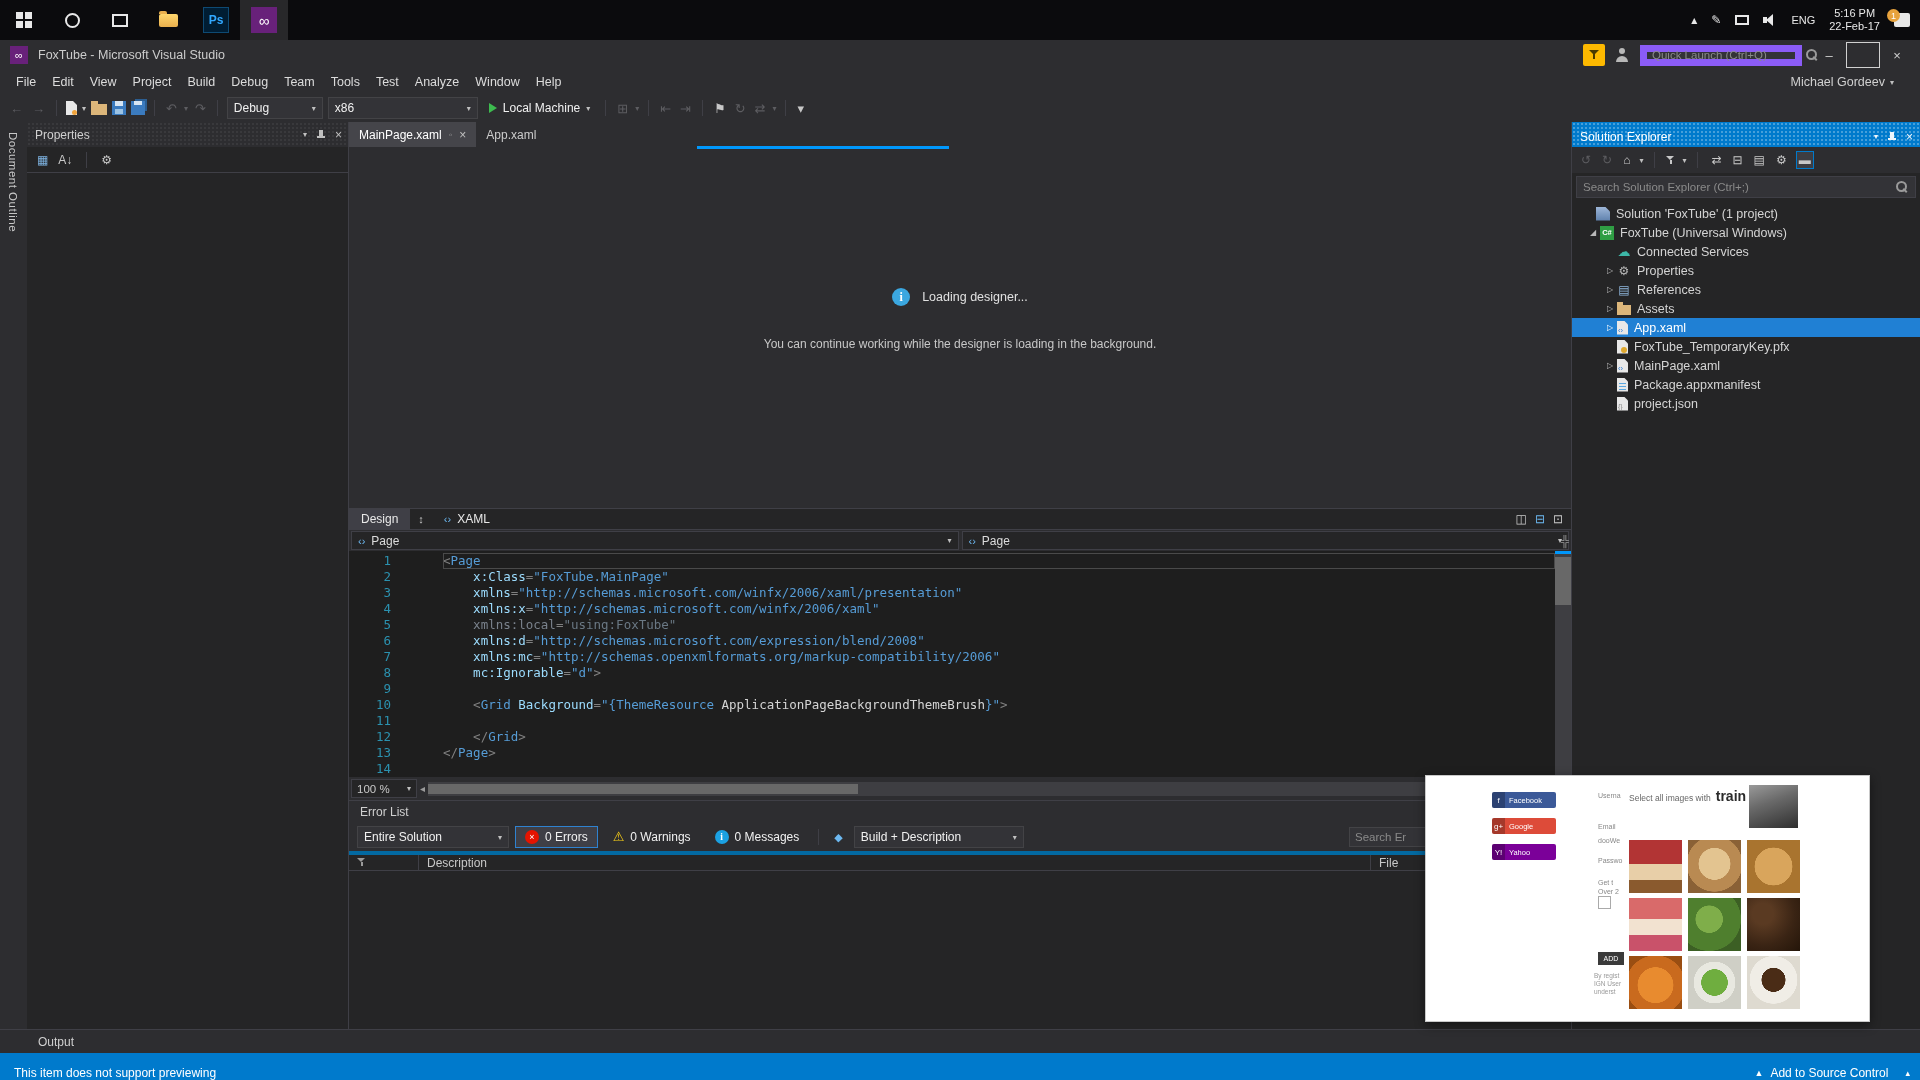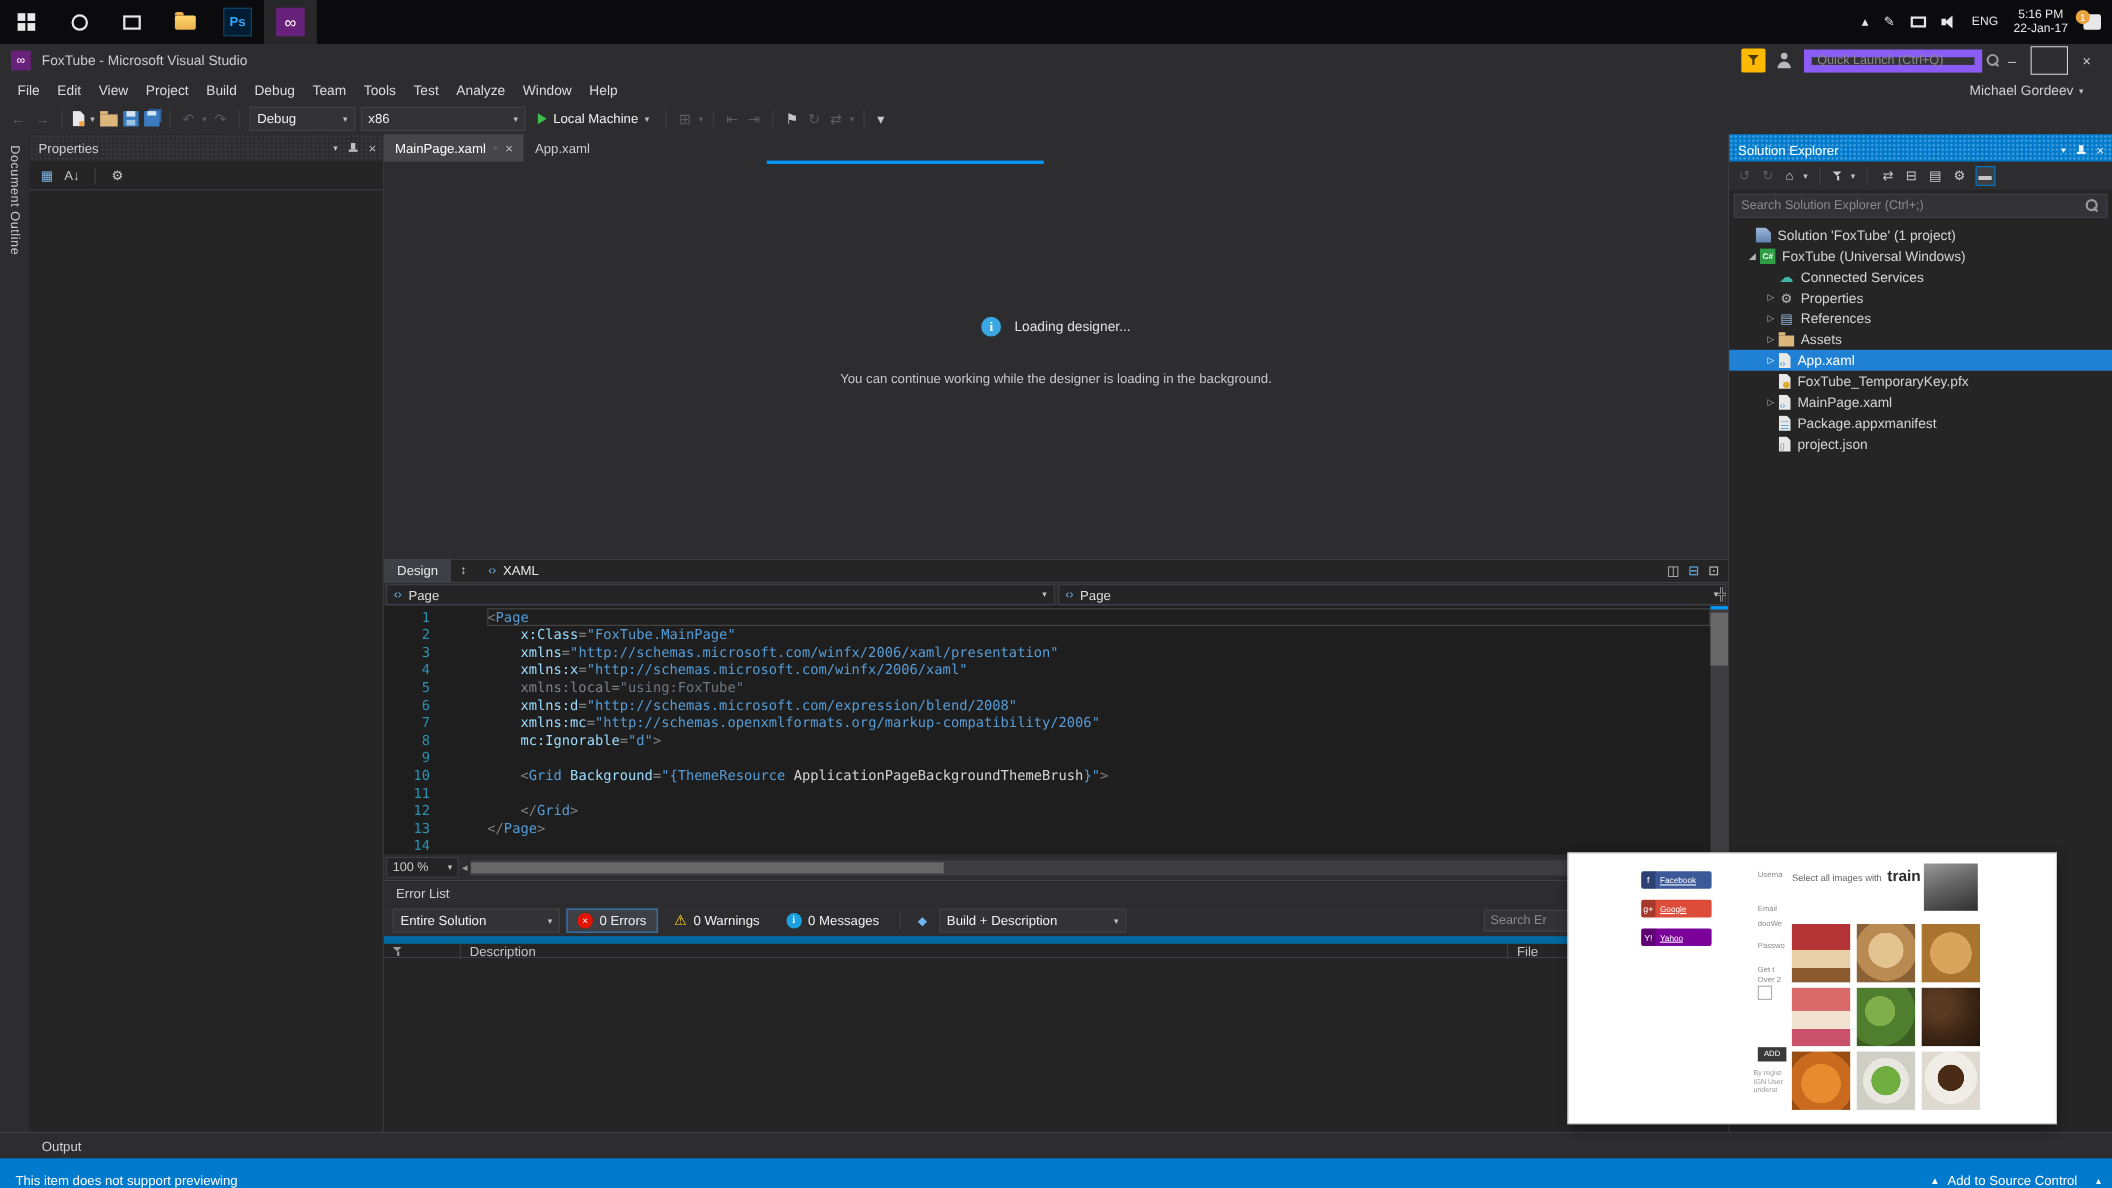--- a/index.html
+++ b/index.html
@@ -146,21 +146,21 @@
   .el-btn { height:22px; display:flex; align-items:center; gap:6px; padding:0 9px; font-size:12px; color:#f1f1f1; }
   .el-btn.selected { background:#3f3f46; border:1px solid #2f82d0; }
   .icon-error { width:14px; height:14px; border-radius:50%; background:#e51400; color:#fff; font-size:9px; display:flex; align-items:center; justify-content:center; }
   .icon-warning { color:#fcd116; font-size:13px; line-height:14px; }
   .icon-msg { width:14px; height:14px; border-radius:50%; background:#1ba1e2; color:#fff; font-size:9.5px; font-weight:bold; display:flex; align-items:center; justify-content:center; font-family:"Liberation Serif",serif; }
   .intellisense-btn { display:flex; align-items:center; gap:4px; padding:0 5px; height:22px; }
   .intellisense-btn .gem { color:#6cb8f0; font-size:11px; }
   .el-search { margin-left:auto; margin-right:14px; width:208px; height:20px; background:#333337; border:1px solid #434346; display:flex; align-items:center; padding:0 5px; }
   .el-search input { flex:1; background:transparent; border:none; outline:none; color:#cccccc; font-size:11.5px; font-family:"Liberation Sans",sans-serif; }
   .el-search input::placeholder { color:#8a8a8a; }
-  .el-colheaders { height:20px; display:grid; grid-template-columns:70px 1fr 200px; background:#252526; border-top:7px solid #0369a1; border-bottom:1px solid #3f3f46; font-size:12px; color:#c8c8c8; }
+  .el-colheaders { height:20px; display:grid; grid-template-columns:70px 1fr 200px; background:#252526; border-top:4px solid #0369a1; border-bottom:1px solid #3f3f46; font-size:12px; color:#c8c8c8; }
   .el-col { display:flex; align-items:center; padding-left:8px; border-right:1px solid #3f3f46; }
   .el-body { height:159px; background:#252526; }
 
   
   .sepanel { position:absolute; left:1571px; top:122px; width:349px; height:907px; background:#252526; border-left:1px solid #3f3f46; }
   .se-header { height:25px; display:flex; align-items:center; padding:4px 7px 0 8px; font-size:12px; color:#ffffff; background:#007acc;
     background-image:radial-gradient(rgba(255,255,255,.28) 1px, transparent 1.2px); background-size:4px 4px; }
   .se-header .hdr-icons { margin-left:auto; display:flex; align-items:center; gap:9px; color:#eef6fc; }
   .se-toolbar { height:26px; display:flex; align-items:center; gap:7px; padding-left:7px; background:#2d2d30; }
   .se-ti { font-size:12px; color:#c8c8c8; padding:1px 2px; }
@@ -200,21 +200,21 @@
   .outputrow { position:absolute; left:0; top:1029px; width:1920px; height:24px; background:#2d2d30; border-top:1px solid #3f3f46; display:flex; align-items:center; padding-left:38px; font-size:12px; color:#d0d0d0; }
   .statusbar { position:absolute; left:0; top:1053px; width:1920px; height:27px; background:#007acc; color:#ffffff; display:flex; align-items:flex-end; font-size:12px; padding:0 10px 0 14px; }
   .sb-right { margin-left:auto; display:flex; align-items:center; gap:7px; }
   .sb-up { font-size:9px; }
 
   
   .overlay { position:absolute; left:1425px; top:775px; width:445px; height:247px; background:#ffffff; border:1px solid #c9c9c9; box-shadow:0 3px 10px rgba(0,0,0,.45); z-index:60; color:#444; }
   .social-col { position:absolute; left:66px; top:16px; display:flex; flex-direction:column; gap:10px; }
   .social-btn { width:64px; height:16px; border-radius:2px; display:flex; align-items:center; color:#fff; overflow:hidden; }
   .social-abbr { width:13px; height:16px; background:rgba(0,0,0,.25); font-size:8px; display:flex; align-items:center; justify-content:center; flex:none; }
-  .social-label { font-size:7.5px; padding-left:4px;text-decoration:underline; }
+  .social-label { font-size:7.5px; padding-left:4px; }
   .form-frags { position:absolute; left:172px; top:0; width:30px; height:100%; }
   .frag { position:absolute; left:0; font-size:7px; color:#888; white-space:nowrap; overflow:hidden; max-width:28px; }
   .form-check { position:absolute; left:172px; top:120px; width:13px; height:13px; border:1px solid #aaa; background:#fff; }
   .add-chip { position:absolute; left:172px; top:176px; width:26px; height:13px; background:#3a3a3a; color:#fff; font-size:7px; display:flex; align-items:center; justify-content:center; }
   .fine-print { position:absolute; left:168px; top:196px; width:34px; font-size:6.5px; line-height:8px; color:#999; }
   .captcha-head { position:absolute; left:203px; top:12px; display:flex;  align-items:baseline; gap:5px; }
   .captcha-instruction { font-size:8.5px; color:#666; }
   .captcha-target { font-size:14px; color:#2b2b2b; font-weight:bold; }
   .cimg { width:53px; height:53px; }
   .img-train { position:absolute; left:323px; top:9px; width:49px; height:43px; background:linear-gradient(160deg,#9a9a9a 0%,#6a6a6a 40%,#2f2f2f 100%); }
@@ -259,21 +259,21 @@
         <span class="vs-tile">∞</span>
       </div>
     <div class="tray">
       <span class="tray-glyph">▴</span>
       <span class="tray-glyph">✎</span>
       <span class="monitor-ico"></span>
       <span class="vol-ico"></span>
       <span>ENG</span>
       <span class="clock">
         <span>5:16 PM</span><br>
-        <span>22-Jan-17</span>
+        <span>22-Feb-17</span>
       </span>
       <span class="notif">
           <span class="badge">1</span>
         </span>
     </div>
   </div>
 
   <div class="titlebar">
     <span class="vs-mini">∞</span>
     <span class="title-text">FoxTube - Microsoft Visual Studio</span>

